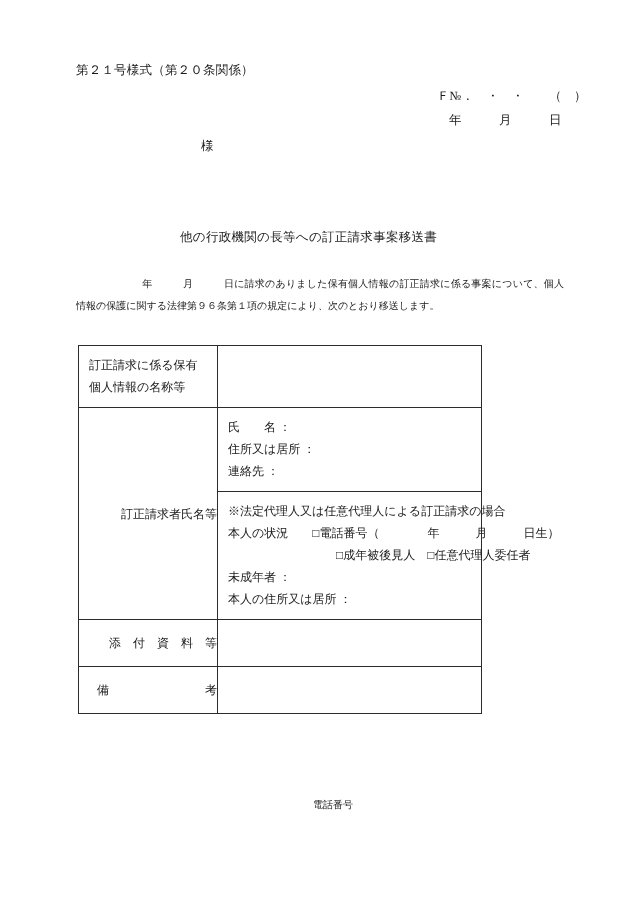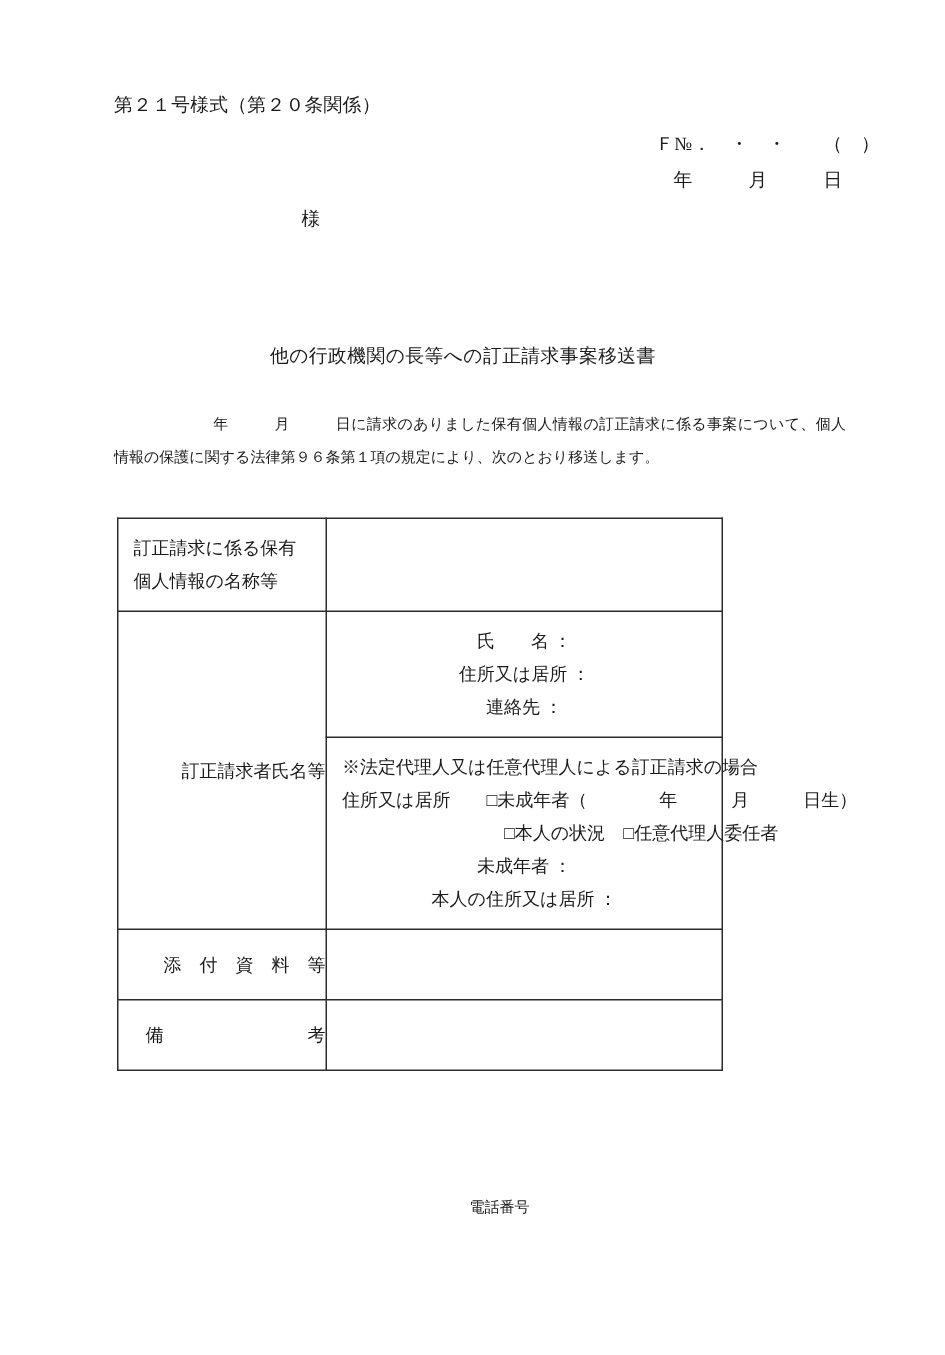--- a/index.html
+++ b/index.html
@@ -104,21 +104,20 @@
   }
   .label-pad {
     padding: 8px 8px 8px 10px;
   }
   .label-center {
     text-align: right;
     padding: 0 6px;
   }
   .cell-pad {
     padding: 8px 10px 9px 10px;
-    text-align: center;
   }
   .nowrap { white-space: pre; }
 
   .row-name .label-cell { vertical-align: middle; }
 
   .footer-1 {
     position: absolute;
     left: 313px;
     top: 770px;
     font-size: 12.5px;
@@ -172,22 +171,22 @@
           <div>住所又は居所 ：</div>
           <div>連絡先 ：</div>
         </div>
       </td>
     </tr>
 
     <tr>
       <td>
         <div class="cell-pad">
           <div class="nowrap">※法定代理人又は任意代理人による訂正請求の場合</div>
-          <div class="nowrap">住所又は居所　　□未成年者（　　　　年　　　月　　　日生）</div>
-          <div class="nowrap">　　　　　　　　　□本人の状況　□任意代理人委任者</div>
+          <div class="nowrap">本人の状況　　□電話番号（　　　　年　　　月　　　日生）</div>
+          <div class="nowrap">　　　　　　　　　□成年被後見人　□任意代理人委任者</div>
           <div>未成年者 ：</div>
           <div>本人の住所又は居所 ：</div>
         </div>
       </td>
     </tr>
 
     <tr>
       <td class="label-cell label-center">
         <div style="padding:12px 0;">添　付　資　料　等</div>
       </td>

